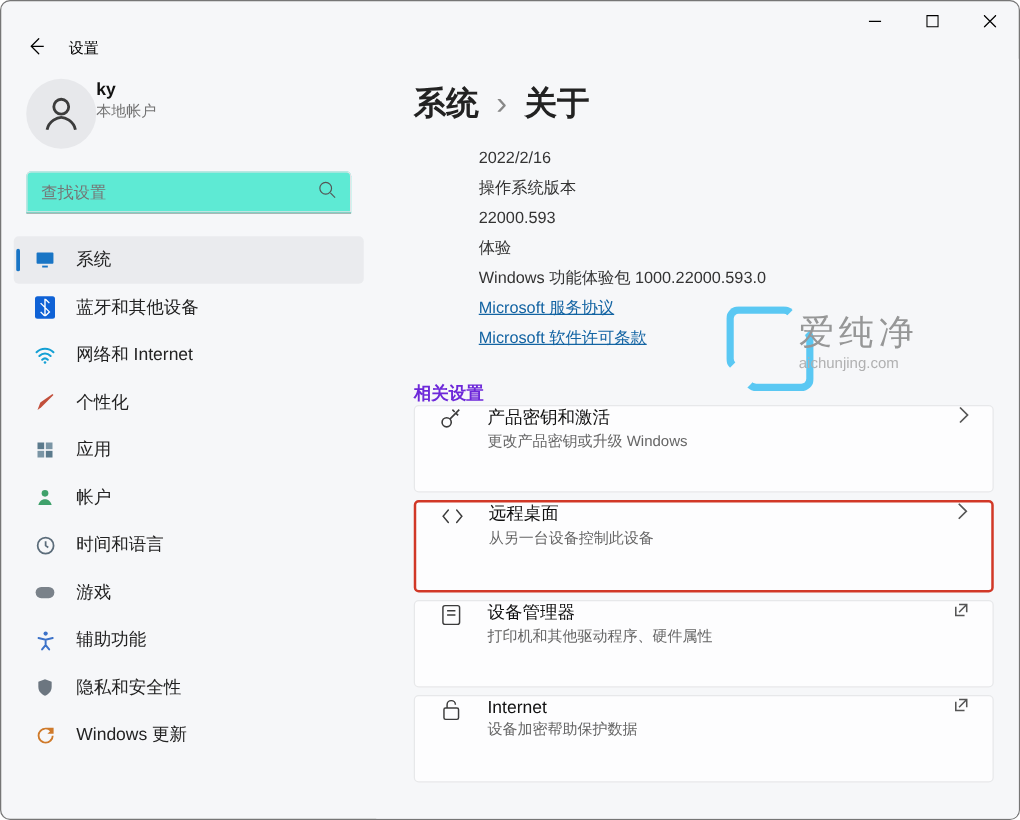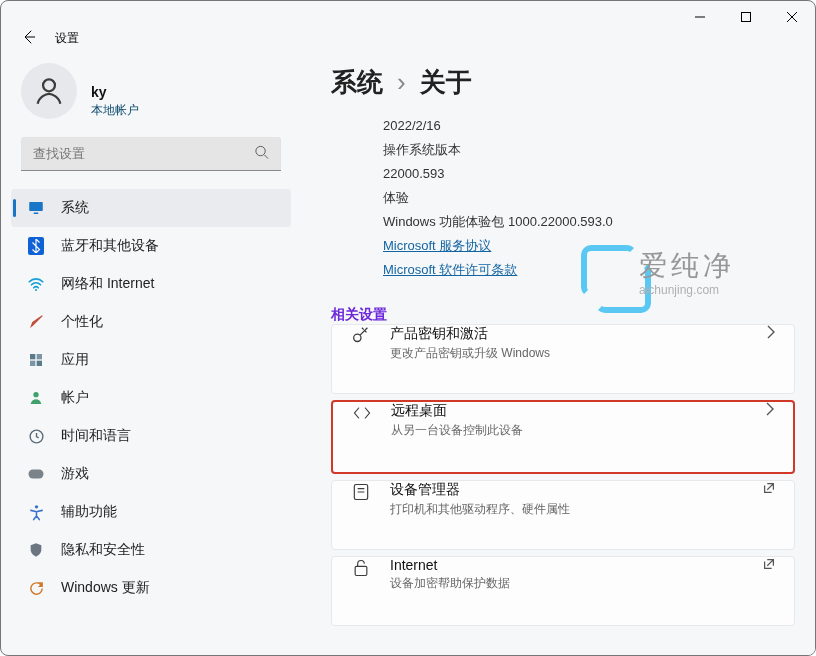--- a/index.html
+++ b/index.html
@@ -10,27 +10,27 @@
   .titlebar{height:46px;display:flex;align-items:flex-end;padding-left:18px;position:relative}
   .back{width:20px;height:20px;display:flex;align-items:center;justify-content:center;margin-right:16px;color:#000}
   .apptitle{font-size:12px;color:#000}
   .caption-btns{position:absolute;right:0;top:0;height:32px;display:flex}
   .caption-btn{width:46px;height:32px;display:flex;align-items:center;justify-content:center;color:#000}
 
   .body{display:flex;height:calc(100% - 46px)}
 
   
   .sidebar{width:300px;padding:10px 0 0 0}
-  .user{display:flex;align-items:flex-end;padding:6px 20px 18px 20px;gap:14px}
+  .user{display:flex;align-items:flex-start;padding:6px 20px 18px 20px;}
   .avatar{width:56px;height:56px;border-radius:50%;background:#e7e8eb;display:flex;align-items:center;justify-content:center;color:#3c3c3c}
   .user-name{font-size:14px;font-weight:600;color:#111}
-  .user-sub{font-size:12px;color:#0c4a6e;margin-top:2px}
+  .user-sub{font-size:12px;color:#737373;margin-top:2px}
 
   .search-wrap{padding:0 20px 14px 20px}
-  .search{width:100%;height:34px;border:none;border-bottom:1px solid #8a8a8a;background:#e5e5e5;border-radius:4px 4px 0 0;padding:0 34px 0 12px;font-size:13px;color:#444;outline:none;box-shadow:inset 0 0 0 1px #e3e3e6}
+  .search{width:100%;height:34px;border:none;border-bottom:1px solid #8a8a8a;background:#5eead4;border-radius:4px 4px 0 0;padding:0 34px 0 12px;font-size:13px;color:#444;outline:none;box-shadow:inset 0 0 0 1px #e3e3e6}
   .search-box{position:relative}
   .search-icon{position:absolute;right:12px;top:50%;transform:translateY(-50%);color:#555}
 
   .nav{padding:4px 10px 0 10px}
   .nav-item{height:38px;display:flex;align-items:center;gap:16px;padding:0 10px 0 16px;border-radius:4px;font-size:14px;color:#222;position:relative}
   .nav-item.sel{background:#eaebee}
   .nav-item.sel::before{content:"";position:absolute;left:2px;top:10px;bottom:10px;width:3px;border-radius:2px;background:#1975c5}
   .nav-icon{width:18px;height:18px;display:flex;align-items:center;justify-content:center}
 
   

